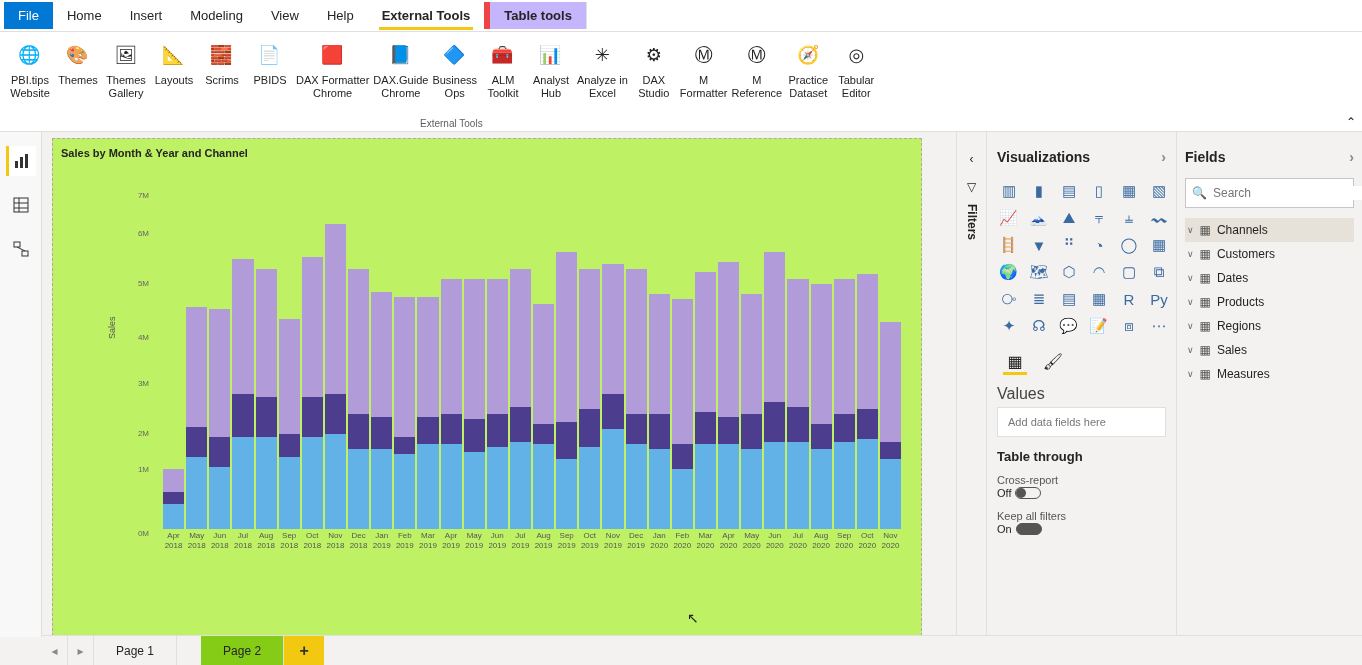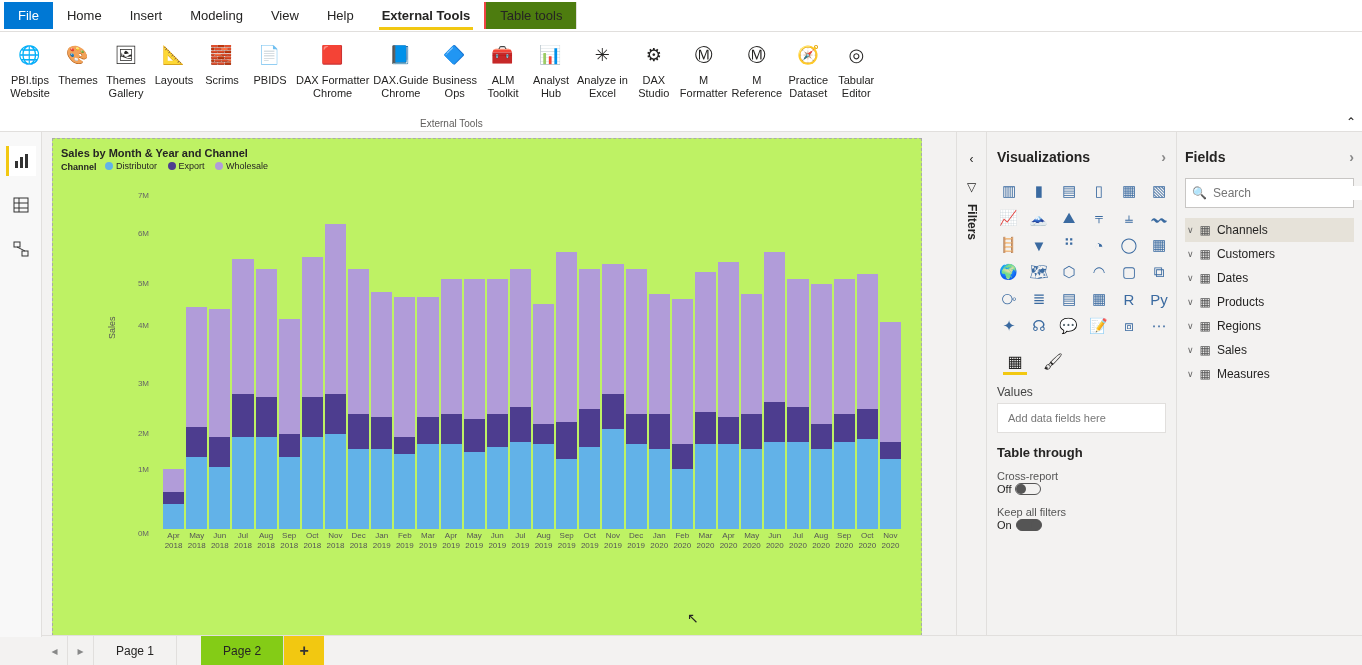--- a/index.html
+++ b/index.html
@@ -4,21 +4,21 @@
   <style>
     * { box-sizing: border-box; margin: 0; padding: 0; }
     body { font-family: "Segoe UI", Arial, sans-serif; font-size: 12px; color: #252423; background: #f3f2f1; width: 1362px; height: 665px; overflow: hidden; position: relative; }
     
     
     .top-menu { display: flex; align-items: center; height: 32px; background: #fff; border-bottom: 1px solid #e1dfdd; padding: 0 4px; }
     .top-menu .menu-item { padding: 6px 14px; font-size: 13px; cursor: pointer; position: relative; }
     .top-menu .file { background: #0078d4; color: #fff; }
     .top-menu .active { font-weight: 600; }
     .menu-underline { position: absolute; left: 10%; right: 10%; bottom: -1px; height: 3px; background: #f2c811; }
-    .top-menu .tabletools { background: #4d7c0f; border-left: 2px solid #ef4444; border-right: 1px solid #e1dfdd; }
+    .top-menu .tabletools { background: #c4b5fd; border-left: 6px solid #ef4444; border-right: 1px solid #e1dfdd; font-weight: bold; }
     
     
     .ribbon { display: flex; align-items: flex-start; height: 100px; background: #fff; border-bottom: 1px solid #e1dfdd; padding: 4px 6px 0 6px; position: relative; }
     .ribbon .tool { display: flex; flex-direction: column; align-items: center; justify-content: flex-start; margin: 0 2px; cursor: pointer; text-align: center; min-width: 44px; }
     .ribbon .tool .iconbox { width: 30px; height: 30px; margin: 4px 0; display: flex; align-items: center; justify-content: center; font-size: 18px; }
     .ribbon .tool .lbl { font-size: 11px; line-height: 13px; white-space: pre-line; }
     .ribbon .group-label { position: absolute; bottom: 2px; left: 420px; font-size: 10px; color: #605e5c; }
     .ribbon .collapse { position: absolute; right: 6px; bottom: 2px; cursor: pointer; font-size: 12px; }
     
     
@@ -55,21 +55,21 @@
     .filters-strip .ficon { margin-bottom: 10px; font-size: 12px; }
     
     .viz-pane { width: 190px; background: #f3f2f1; border-left: 1px solid #e1dfdd; padding: 8px 10px; overflow: hidden; }
     .pane-header { font-size: 14px; font-weight: 600; display: flex; justify-content: space-between; align-items: center; height: 34px; }
     .pane-header .chev { cursor: pointer; font-size: 14px; color: #888; }
     .viz-grid { display: grid; grid-template-columns: repeat(6, 24px); gap: 5px 6px; margin-top: 6px; }
     .viz-grid .g { width: 24px; height: 22px; display: flex; align-items: center; justify-content: center; cursor: pointer; font-size: 15px; color: #3a6aa0; }
     .sub-icons { display: flex; gap: 14px; margin-top: 14px; margin-left: 6px; }
     .sub-icons .si { width: 24px; height: 24px; display: flex; align-items: center; justify-content: center; cursor: pointer; font-size: 16px; border-bottom: 3px solid transparent; }
     .sub-icons .si.active-sub { border-bottom-color: #f2c811; }
-    .section-label { font-size: 12px; margin-top: 10px; color: #444; }
+    .section-label { font-size: 16px; margin-top: 10px; color: #444; }
     .drop-well { background: #fff; border: 1px solid #e1dfdd; padding: 8px 10px; font-size: 11px; color: #777; margin-top: 4px; }
     .drill-title { font-size: 13px; font-weight: 600; margin-top: 12px; }
     .drill-row { font-size: 11px; color: #555; margin-top: 10px; display: flex; align-items: center; justify-content: space-between; }
     .toggle { display: inline-flex; align-items: center; gap: 4px; }
     .toggle .tlabel { font-size: 11px; }
     .tswitch { width: 26px; height: 12px; border: 1px solid #555; border-radius: 7px; position: relative; }
     .tswitch::after { content: ""; position: absolute; width: 10px; height: 10px; border-radius: 50%; background: #555; top: 0; }
     .tswitch.off::after { left: 0; }
     .tswitch.on  { background: #555; }
     .tswitch.on::after  { right: 0; background: #555; }
@@ -219,42 +219,27 @@
           <rect x="1" y="1" width="6" height="5" fill="none" stroke="#333"></rect>
           <rect x="9" y="10" width="6" height="5" fill="none" stroke="#333"></rect>
           <line x1="4" y1="6" x2="12" y2="10" stroke="#333"></line>
         </svg>
     </div>
   </div>
 
   <div class="canvas-wrap">
     <div class="canvas">
       <div class="chart-title">Sales by Month &amp; Year and Channel</div>
-      <div class="legend">
-        <span class="legend-title">Channel</span>
-        <span class="li">
-            <span class="sw" style="background:#62b2e8"></span>
-            <span>Distributor</span>
-          </span>
-        <span class="li">
-            <span class="sw" style="background:#4d3d8f"></span>
-            <span>Export</span>
-          </span>
-        <span class="li">
-            <span class="sw" style="background:#b19cd9"></span>
-            <span>Wholesale</span>
-          </span>
-      </div>
       <div class="y-axis-label">Sales</div>
       <div class="y-ticks">
           <div class="y-tick" style="bottom: -4px;">0M</div>
           <div class="y-tick" style="bottom: 60px;">1M</div>
           <div class="y-tick" style="bottom: 96px;">2M</div>
           <div class="y-tick" style="bottom: 146px;">3M</div>
-          <div class="y-tick" style="bottom: 204px;">4M</div>
+          <div class="y-tick" style="bottom: 192px;">4M</div>
           <div class="y-tick" style="bottom: 246px;">5M</div>
           <div class="y-tick" style="bottom: 296px;">6M</div>
           <div class="y-tick" style="bottom: 334px;">7M</div>
         </div>
       <div class="chart-area">
         <div class="bars">
             <div class="bar">
               <div class="seg s3" style="height: 22.5px;"></div>
               <div class="seg s2" style="height: 12.5px;"></div>
               <div class="seg s1" style="height: 25px;"></div>

